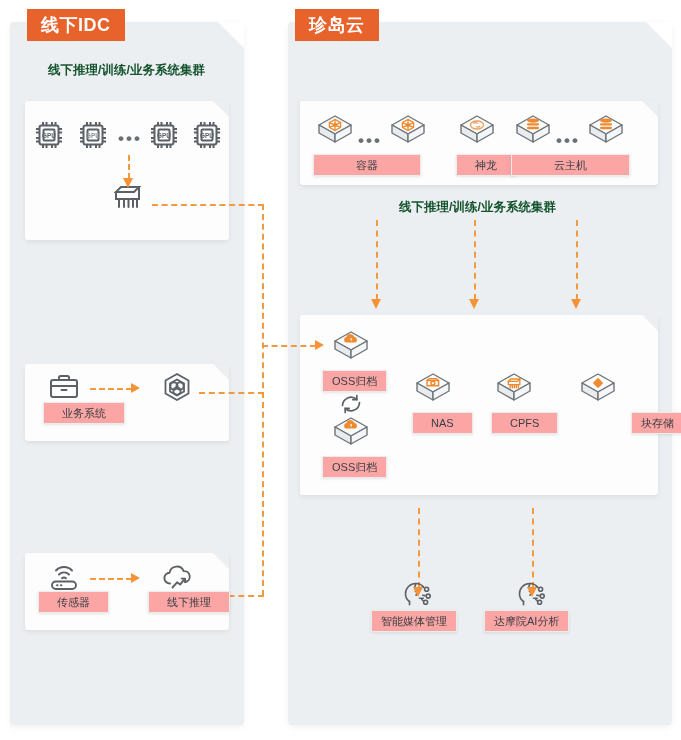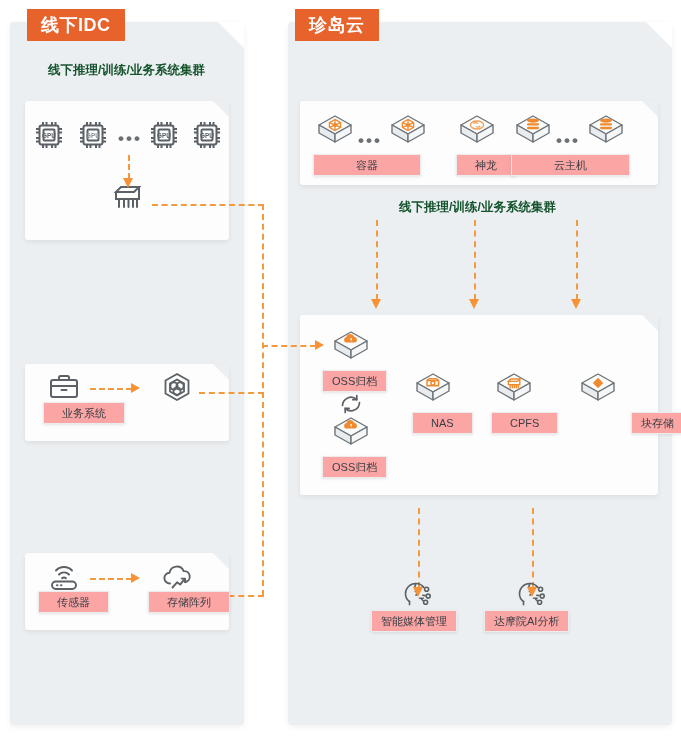--- a/index.html
+++ b/index.html
@@ -259,21 +259,21 @@
   <div class="node" style="left:160px; top:562px; width:36px;">
     <svg class="glyph" width="36" height="30" viewBox="0 0 36 30">
       <g fill="none" stroke="#5b6166" stroke-width="1.9" stroke-linecap="round" stroke-linejoin="round">
         <path d="M10 21.5a5.4 5.4 0 0 1-.4-10.8 7.4 7.4 0 0 1 14.1-1.6 5.6 5.6 0 0 1 1.4 11.1"></path>
         <path d="M12.5 25.5l4.6-5.2 3 2.3 4.4-5.4"></path>
         <path d="M21.6 16.6h3.5v3.4"></path>
       </g>
     </svg>
   </div>
   <div style="position:absolute; left:148px; top:589px; z-index:10;">
-    <span class="label mid">存储阵列</span>
+    <span class="label mid">线下推理</span>
   </div>
 
   <div class="dh" style="left:152px; top:204px; width:112px;"></div>
 
   <div class="dv" style="left:262px; top:204px; height:392px;"></div>
 
   <div class="dh" style="left:199px; top:392px; width:65px;"></div>
 
   <div class="dh" style="left:199px; top:595px; width:65px;"></div>
 

